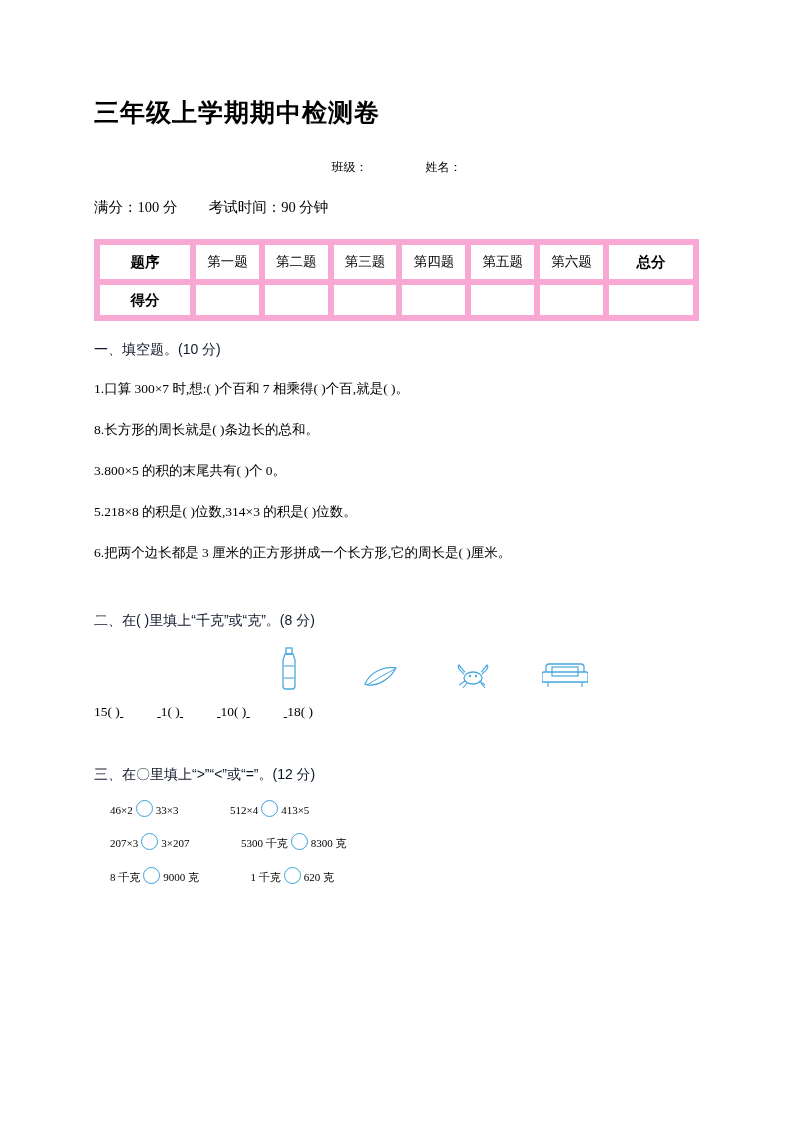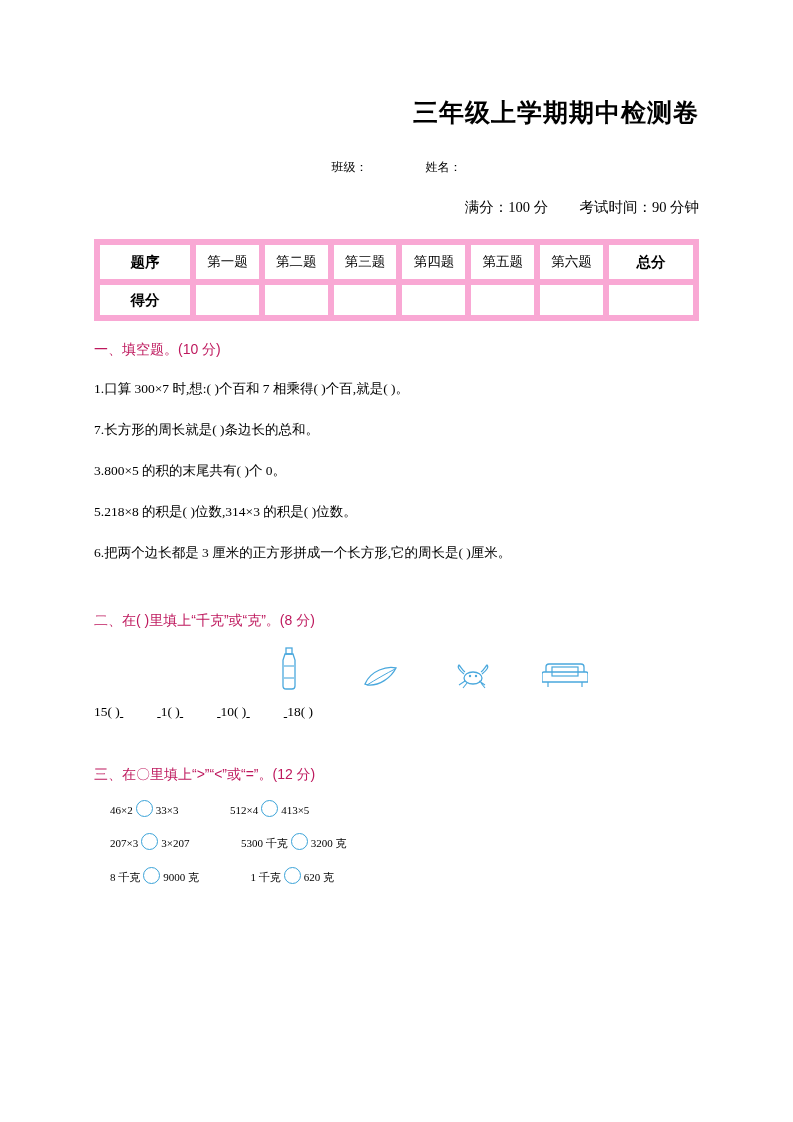--- a/index.html
+++ b/index.html
@@ -16,39 +16,39 @@
     overflow: hidden;
   }
   .page {
     width: 793px;
     height: 1122px;
     box-sizing: border-box;
     padding: 0 94px;
     position: relative;
   }
   .title {
-    text-align: right;
+    text-align: left;
     font-family: "Liberation Sans", sans-serif;
     font-weight: bold;
     font-size: 25px;
     letter-spacing: 1px;
     margin-top: 96px;
     margin-bottom: 0;
   }
   .meta-row {
     text-align: center;
     font-size: 12px;
     margin-top: 30px;
   }
   .meta-row .gap {
     display: inline-block;
     width: 52px;
   }
   .meta-row2 {
-    text-align: right;
+    text-align: left;
     font-size: 14.5px;
     margin-top: 22px;
   }
   .meta-row2 .gap2 {
     display: inline-block;
     width: 24px;
   }
   table.score-table {
     border-collapse: collapse;
     width: 100%;
@@ -69,21 +69,21 @@
     font-weight: bold;
     font-size: 14.5px;
   }
   table.score-table td.first {
     width: 88px;
   }
   table.score-table td.last {
     width: 82px;
   }
   .section-head {
-    color: #be185d;
+    color: #0f172a;
     font-family: "Liberation Sans", sans-serif;
     font-size: 14px;
     margin-top: 20px;
     margin-bottom: 2px;
   }
   .q {
     font-size: 13.5px;
     margin-top: 16px;
     line-height: 1.85;
   }
@@ -186,21 +186,21 @@
       <td></td>
       <td></td>
       <td class="last"></td>
     </tr>
   </tbody>
     </table>
 
   <div class="section-head">一、填空题。(10 分)</div>
 
   <div class="q first-q">1.口算 300×7 时,想:(        )个百和 7 相乘得(        )个百,就是(        )。</div>
-  <div class="q">7.长方形的周长就是(        )条边长的总和。</div>
+  <div class="q">8.长方形的周长就是(        )条边长的总和。</div>
   <div class="q">3.800×5 的积的末尾共有(        )个 0。</div>
   <div class="q">5.218×8 的积是(        )位数,314×3 的积是(        )位数。</div>
   <div class="q">6.把两个边长都是 3 厘米的正方形拼成一个长方形,它的周长是(        )厘米。</div>
 
   <div class="spacer-lg"></div>
 
   <div class="section-head">二、在(      )里填上“千克”或“克”。(8 分)</div>
 
   <div class="icons-row">
     <div class="icon-box">
@@ -261,21 +261,21 @@
       <span>512×4</span><span class="circ"></span><span>413×5</span>
     </span>
   </div>
 
   <div class="cmp-line">
     <span class="pair">
       <span>207×3</span><span class="circ"></span><span>3×207</span>
     </span>
     <span class="gapxx"></span>
     <span class="pair">
-      <span>5300 千克</span><span class="circ"></span><span>3200 克</span>
+      <span>5300 千克</span><span class="circ"></span><span>8300 克</span>
     </span>
   </div>
 
   <div class="cmp-line">
     <span class="pair">
       <span>8 千克</span><span class="circ"></span><span>9000 克</span>
     </span>
     <span class="gapxx"></span>
     <span class="pair">
       <span>1 千克</span><span class="circ"></span><span>620 克</span>

